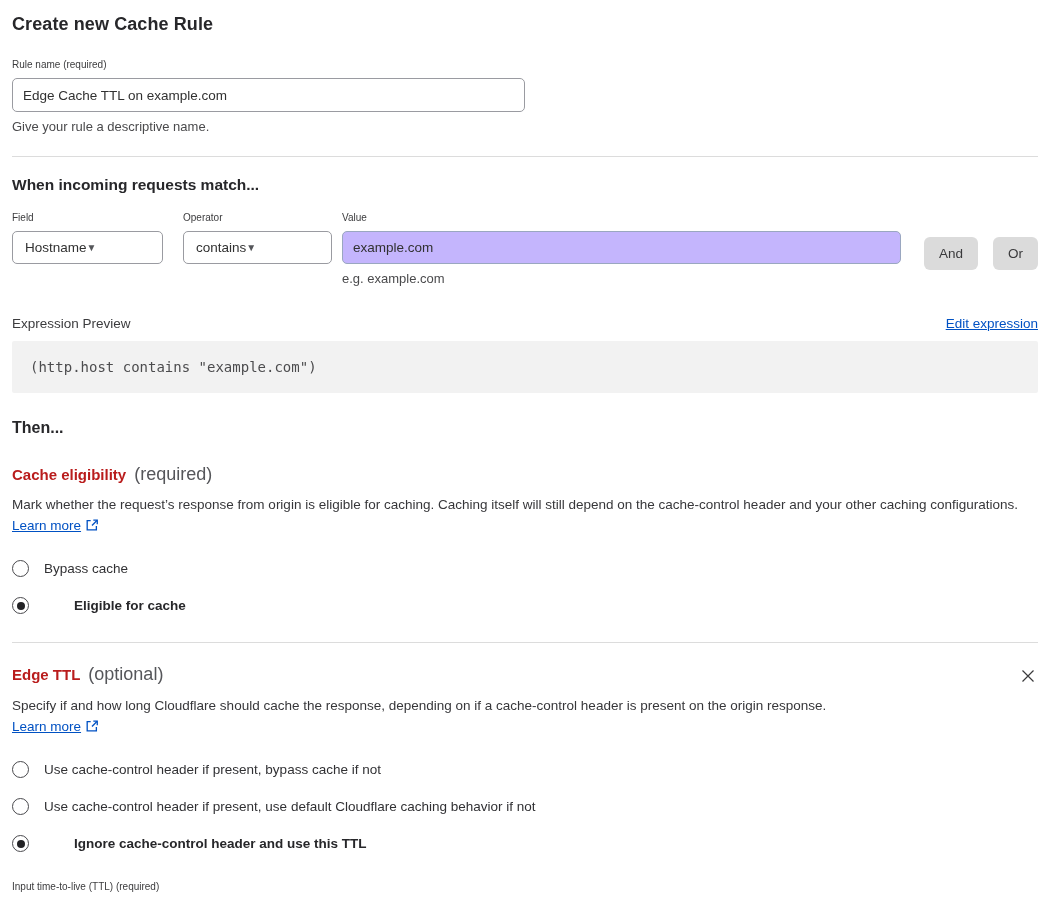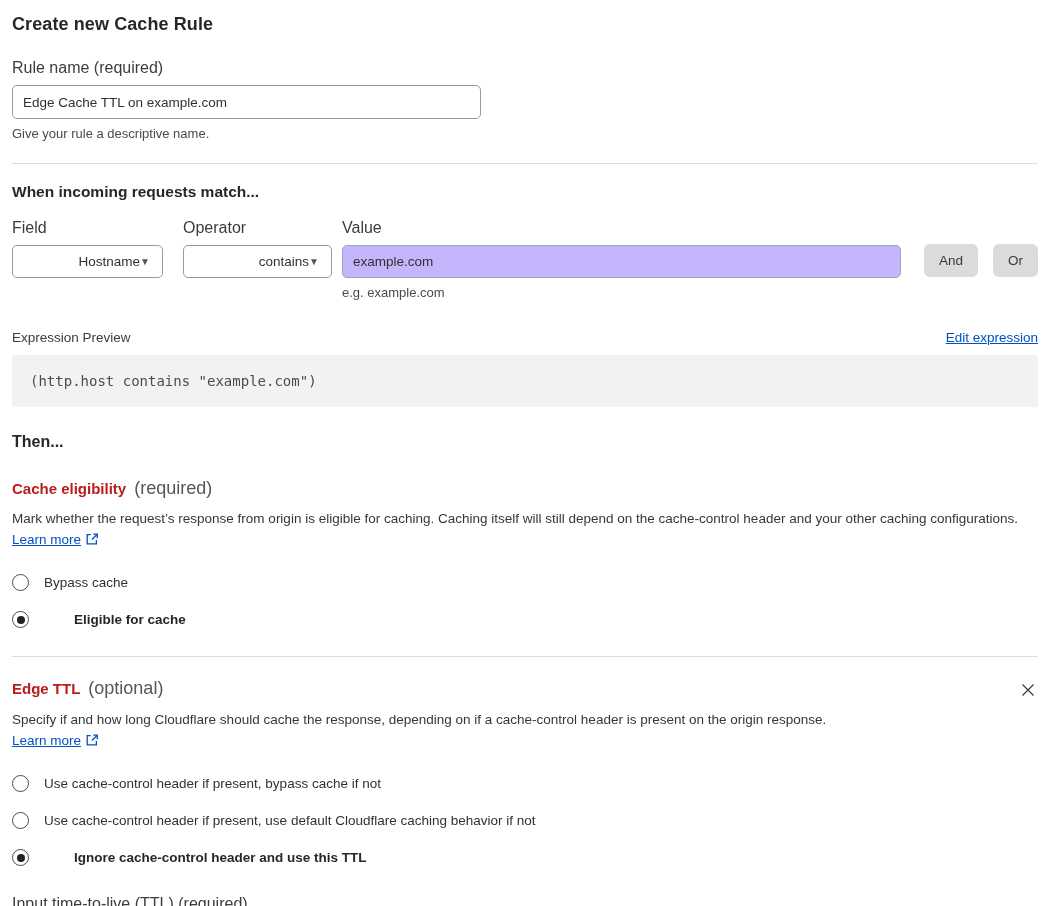--- a/index.html
+++ b/index.html
@@ -14,37 +14,37 @@
 
   h1.page-title {
     font-size: 18px;
     font-weight: 700;
     color: #27272a;
     margin-bottom: 24px;
     letter-spacing: 0.1px;
   }
   .field-label {
     display: block;
-    font-size: 16px;
+    font-size: 10px;
     color: #3c3c3e;
     margin-bottom: 8px;
   }
   .text-input {
     display: block;
     height: 34px;
     border: 1px solid #9a9ba1;
     border-radius: 5px;
     background: #ffffff;
     padding: 0 10px;
     font-size: 13.5px;
     font-family: "Liberation Sans", "DejaVu Sans", sans-serif;
     color: #313131;
     outline: none;
   }
-  .rule-name-input { width: 469px; }
+  .rule-name-input { width: 513px; }
   .help-text {
     font-size: 13px;
     color: #4a4a4c;
     margin-top: 7px;
   }
   hr.divider {
     border: none;
     border-top: 1px solid #dcdcdc;
     margin: 22px 0 0 0;
   }
@@ -60,21 +60,21 @@
   .col-field { width: 151px; margin-right: 20px; }
   .col-operator { width: 149px; margin-right: 10px; }
   .col-value { flex: 1; }
   .select-box {
     height: 33px;
     border: 1px solid #9a9ba1;
     border-radius: 5px;
     background: #ffffff;
     display: flex;
     align-items: center;
-    justify-content: flex-end;
+    justify-content: flex-start;
     padding: 0 12px;
     font-size: 13.5px;
     color: #313131;
     cursor: pointer;
   }
   .caret {
     font-size: 10px;
     color: #55565a;
     line-height: 1;
   }

